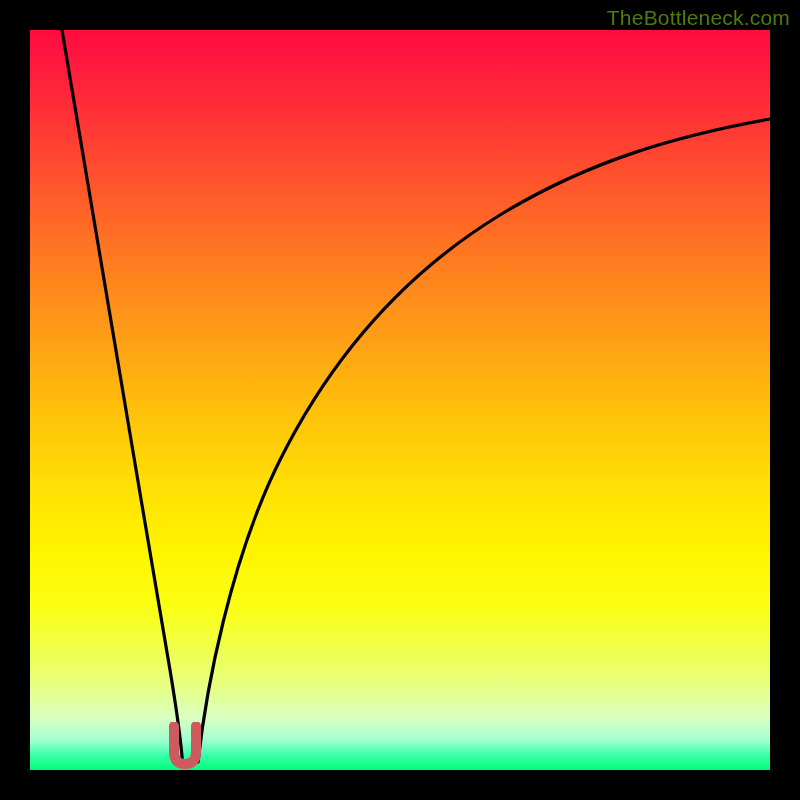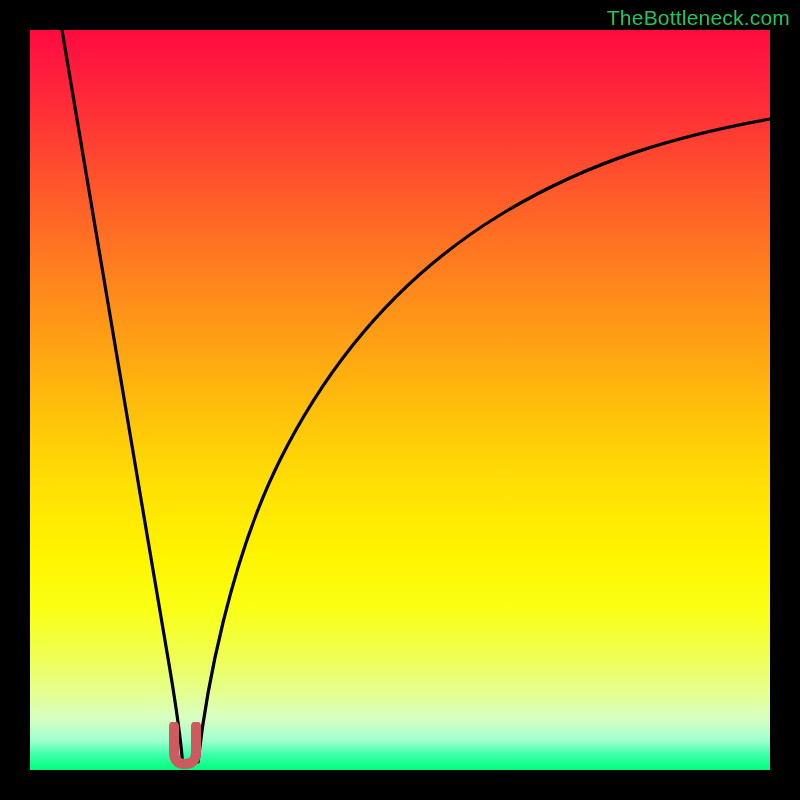--- a/index.html
+++ b/index.html
@@ -33,21 +33,21 @@
       #d8ffc2 93%,
       #9fffcf 96%,
       #3affa9 98%,
       #00ff7a 100%
     );
   }
   .watermark {
     position: absolute;
     top: 6px;
     right: 10px;
-    color: #22c55e;
+    color: #4d7c0f;
     font-size: 21px;
     font-weight: 500;
     letter-spacing: 0.2px;
     user-select: none;
   }
   svg.curve {
     position: absolute;
     left: 0;
     top: 0;
     width: 740px;

